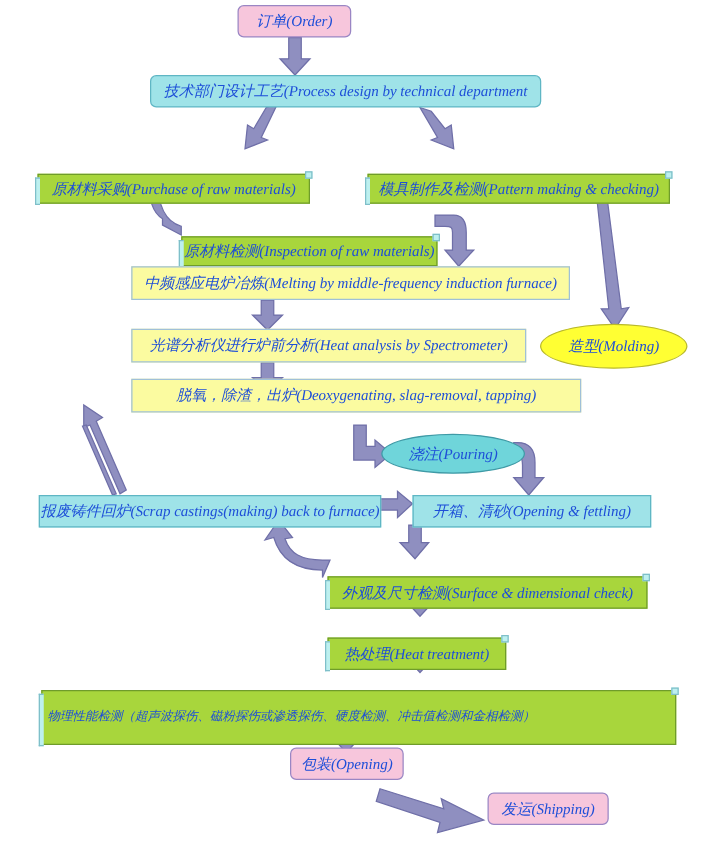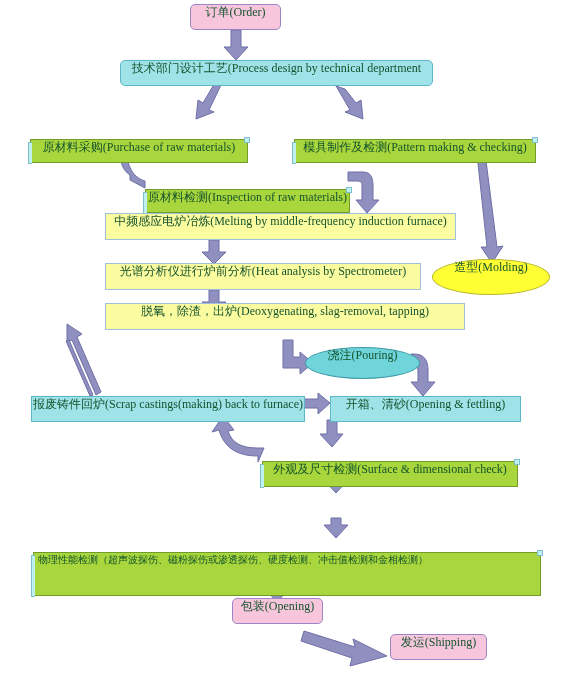--- a/index.html
+++ b/index.html
@@ -22,25 +22,27 @@
     left: 0;
     top: 0;
     width: 578px;
     height: 674px;
     pointer-events: none;
   }
   .node {
     position: absolute;
     box-sizing: border-box;
     display: flex;
+    align-items: center;
     justify-content: center;
     text-align: center;
     line-height: 1.25;
-    color: #14532d;
+    color: #1d4ed8;
     z-index: 5;
+    font-style: italic;
   }
   .node .txt {
     display: block;
     padding: 0 4px;
     white-space: pre;
   }
 
   
   .pink {
     background: #f7c6dc;
@@ -215,20 +217,23 @@
   </div>
 
   <div class="node cyan" style="left:330px; top:396px; width:191px; height:26px;">
     <span class="txt">开箱、清砂(Opening &amp; fettling)</span>
   </div>
 
   <div class="node green" style="left:262px; top:441px; width:256px; height:26px;">
     <span class="txt">外观及尺寸检测(Surface &amp; dimensional check)</span>
   </div>
 
+  <div class="node green" style="left:262px; top:490px; width:143px; height:26px;">
+    <span class="txt">热处理(Heat treatment)</span>
+  </div>
 
   <div class="node green two-line left-align" style="left:33px; top:532px; width:508px; height:44px; justify-content:flex-start;">
     <span style="display:block;">
       <span class="txt" style="font-size:10px;">物理性能检测（超声波探伤、磁粉探伤或渗透探伤、硬度检测、冲击值检测和金相检测）</span>
     </span>
   </div>
 
   <div class="node pink" style="left:232px; top:598px; width:91px; height:26px;">
     <span class="txt">包装(Opening)</span>
   </div>

